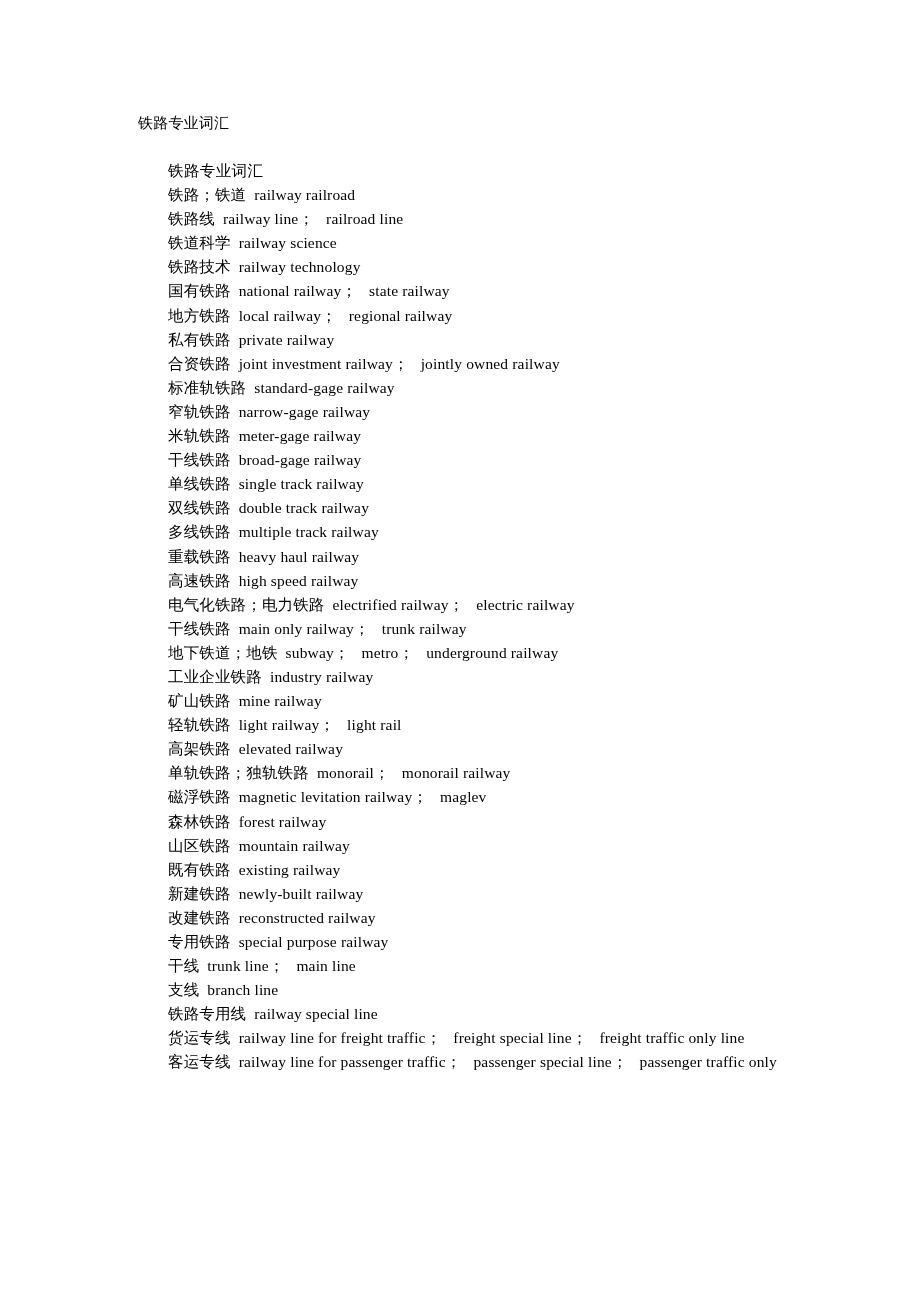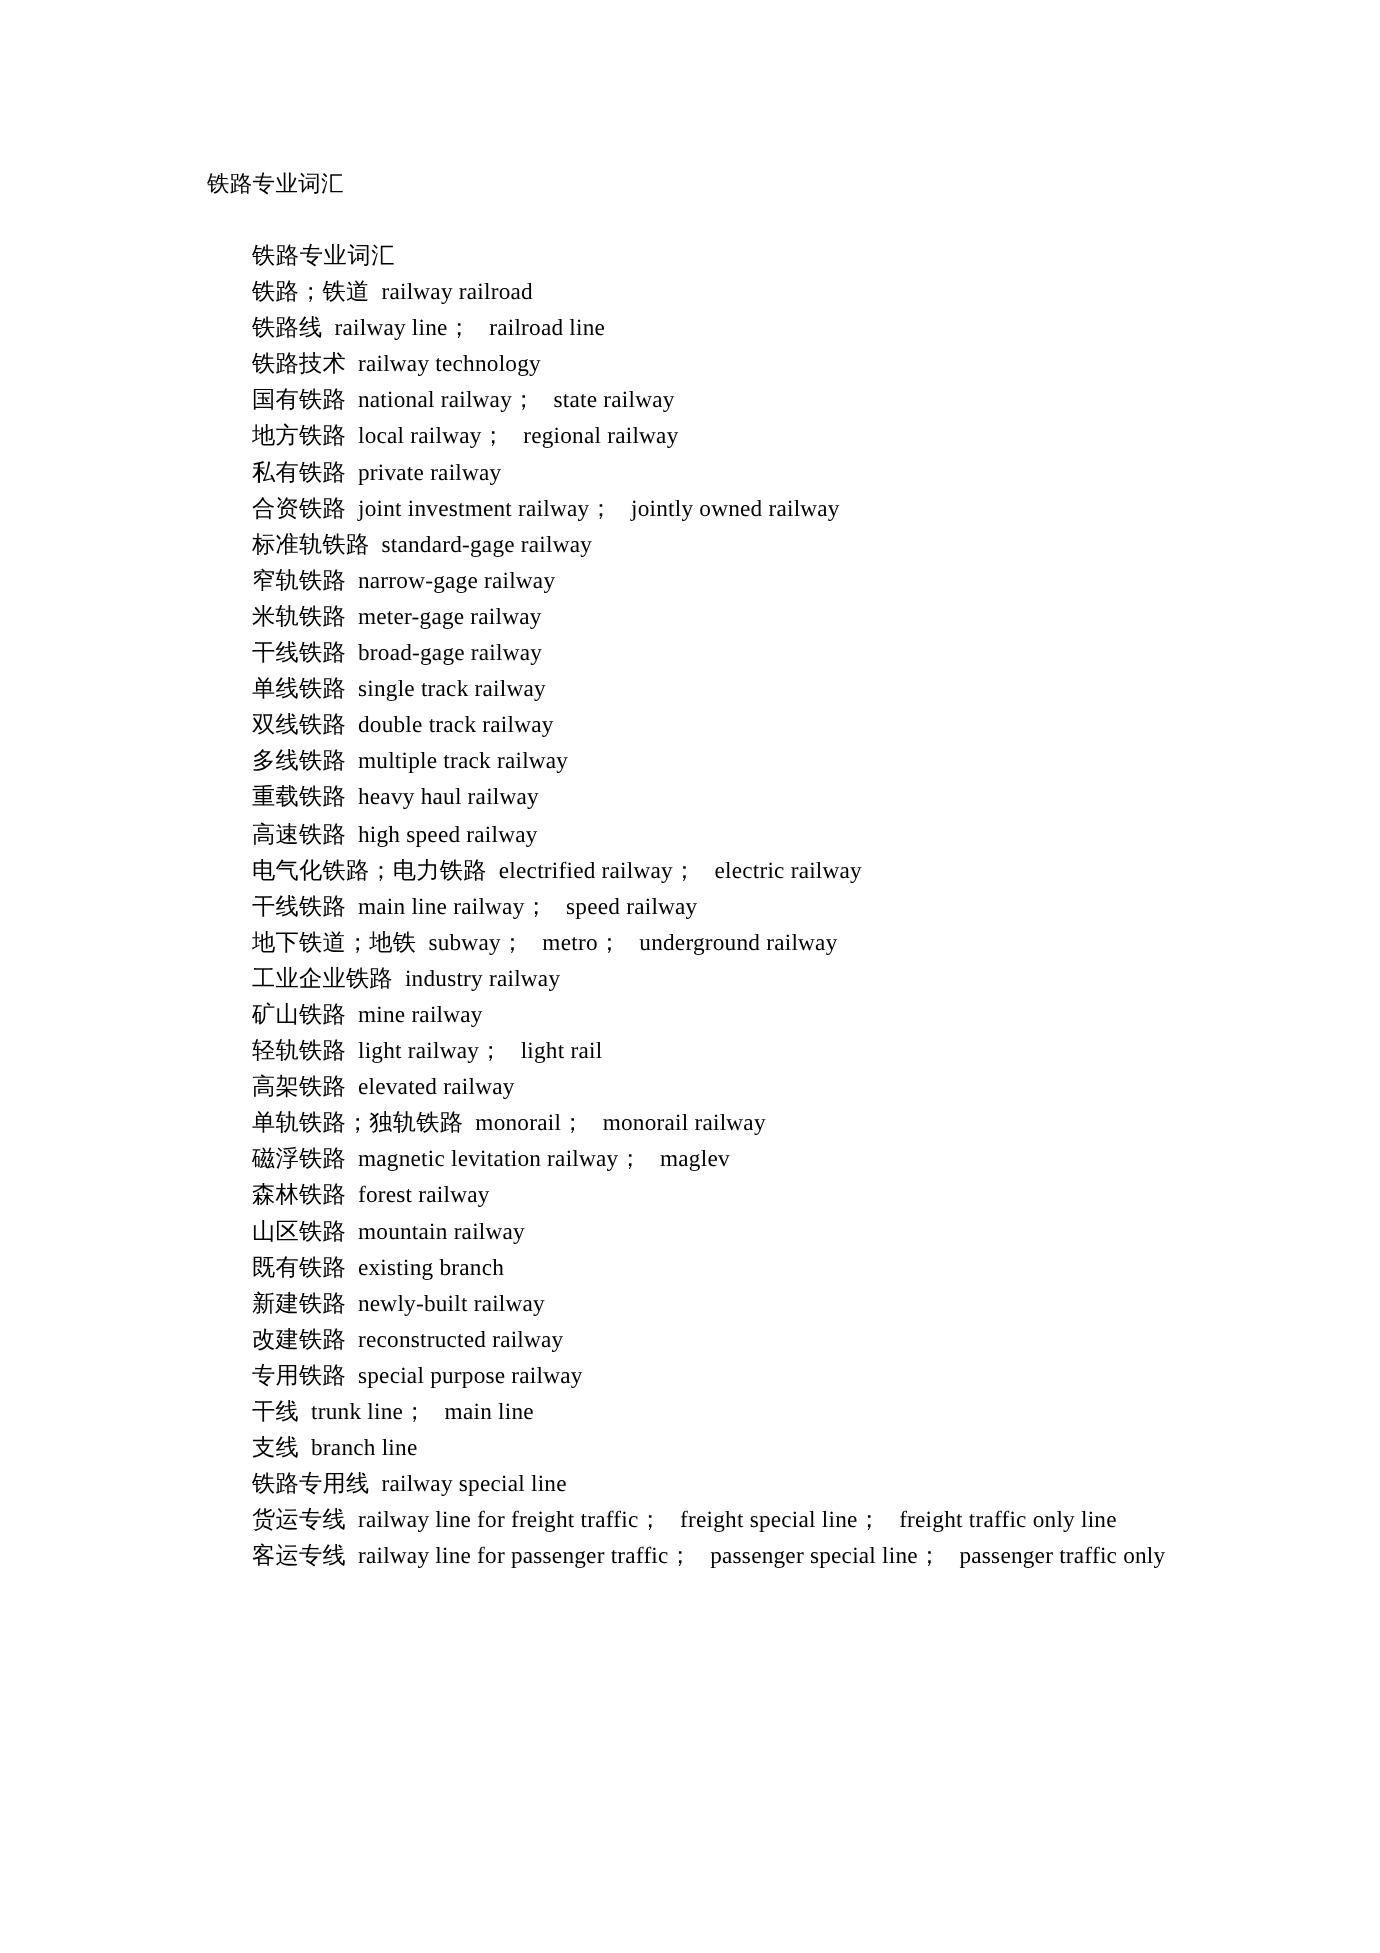--- a/index.html
+++ b/index.html
@@ -61,46 +61,47 @@
 <body>
 
 <div class="page">
 
   <div class="doc-header">铁路专业词汇</div>
 
   <div class="body-block">
     <div class="gloss-line section-title">铁路专业词汇</div>
     <div class="gloss-line">铁路；铁道  railway railroad</div>
     <div class="gloss-line">铁路线  railway line；   railroad line</div>
+    <div class="gloss-line">铁道科学  railway science</div>
     <div class="gloss-line">铁路技术  railway technology</div>
     <div class="gloss-line">国有铁路  national railway；   state railway</div>
     <div class="gloss-line">地方铁路  local railway；   regional railway</div>
     <div class="gloss-line">私有铁路  private railway</div>
     <div class="gloss-line">合资铁路  joint investment railway；   jointly owned railway</div>
     <div class="gloss-line">标准轨铁路  standard-gage railway</div>
     <div class="gloss-line">窄轨铁路  narrow-gage railway</div>
     <div class="gloss-line">米轨铁路  meter-gage railway</div>
     <div class="gloss-line">干线铁路  broad-gage railway</div>
     <div class="gloss-line">单线铁路  single track railway</div>
     <div class="gloss-line">双线铁路  double track railway</div>
     <div class="gloss-line">多线铁路  multiple track railway</div>
     <div class="gloss-line">重载铁路  heavy haul railway</div>
     <div class="gloss-line">高速铁路  high speed railway</div>
     <div class="gloss-line">电气化铁路；电力铁路  electrified railway；   electric railway</div>
-    <div class="gloss-line">干线铁路  main line railway；   speed railway</div>
+    <div class="gloss-line">干线铁路  main only railway；   trunk railway</div>
     <div class="gloss-line">地下铁道；地铁  subway；   metro；   underground railway</div>
     <div class="gloss-line">工业企业铁路  industry railway</div>
     <div class="gloss-line">矿山铁路  mine railway</div>
     <div class="gloss-line">轻轨铁路  light railway；   light rail</div>
     <div class="gloss-line">高架铁路  elevated railway</div>
     <div class="gloss-line">单轨铁路；独轨铁路  monorail；   monorail railway</div>
     <div class="gloss-line">磁浮铁路  magnetic levitation railway；   maglev</div>
     <div class="gloss-line">森林铁路  forest railway</div>
     <div class="gloss-line">山区铁路  mountain railway</div>
-    <div class="gloss-line">既有铁路  existing branch</div>
+    <div class="gloss-line">既有铁路  existing railway</div>
     <div class="gloss-line">新建铁路  newly-built railway</div>
     <div class="gloss-line">改建铁路  reconstructed railway</div>
     <div class="gloss-line">专用铁路  special purpose railway</div>
     <div class="gloss-line">干线  trunk line；   main line</div>
     <div class="gloss-line">支线  branch line</div>
     <div class="gloss-line">铁路专用线  railway special line</div>
     <div class="gloss-line">货运专线  railway line for freight traffic；   freight special line；   freight traffic only line</div>
     <div class="gloss-line">客运专线  railway line for passenger traffic；   passenger special line；   passenger traffic only</div>
   </div>
 

